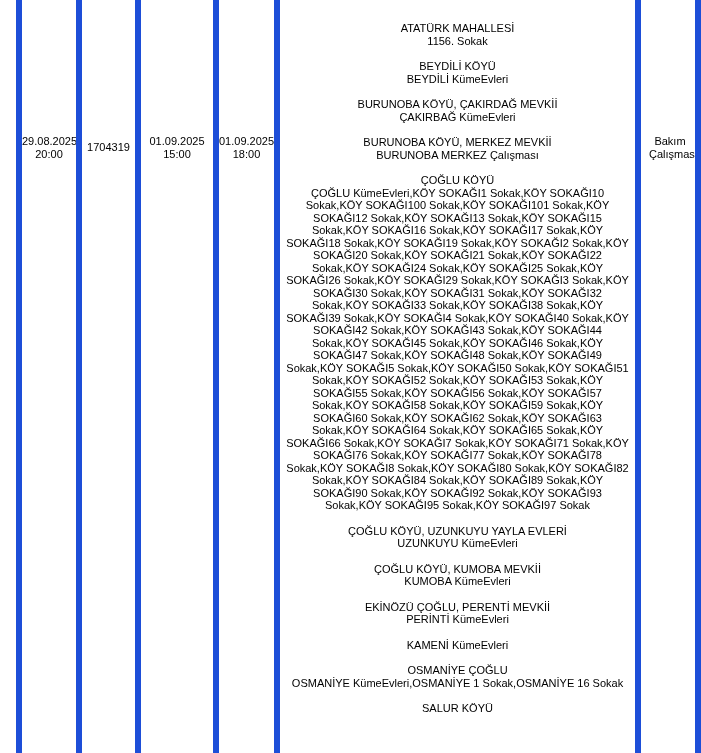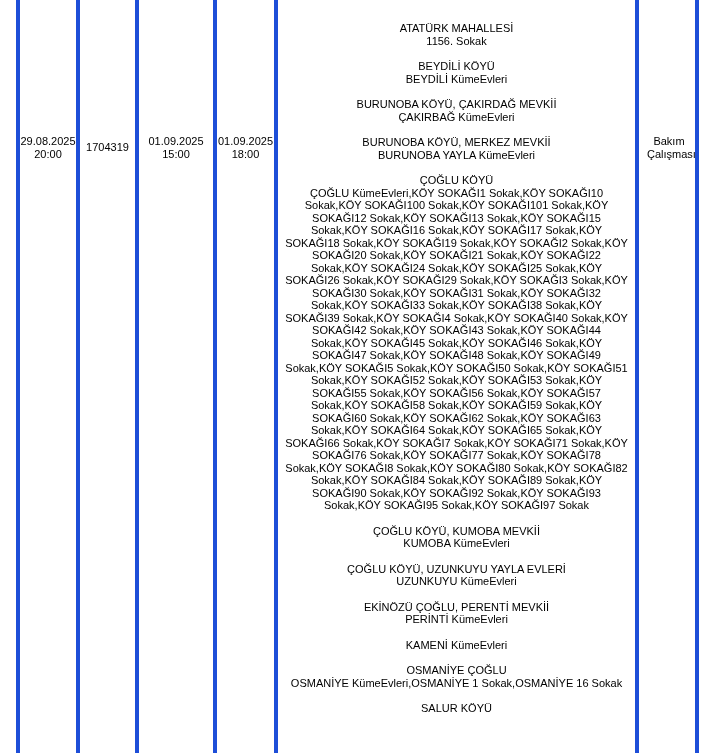--- a/index.html
+++ b/index.html
@@ -14,21 +14,21 @@
     color: #000000;
   }
   .outage-row {
     display: flex;
     width: 701px;
     height: 753px;
     background: #ffffff;
   }
   .cell {
     box-sizing: border-box;
-    border-left: 4px solid #1d4ed8;
+    border-left: 6px solid #1d4ed8;
     text-align: center;
     line-height: 12.5px;
     overflow: hidden;
   }
   .stub-left  { width: 16px; border-left: none; }
   .stub-right { width: 6px; }
   .col-announce { width: 60px; padding-top: 135px; white-space: pre-line; }
   .col-id       { width: 59px; padding-top: 141px; }
   .col-start    { width: 78px; padding-top: 135px; white-space: pre-line; }
   .col-end      { width: 61px; padding-top: 135px; white-space: pre-line; }
@@ -76,36 +76,36 @@
       <div class="loc-detail">BEYDİLİ KümeEvleri</div>
     </div>
 
     <div class="loc-section">
       <div class="loc-title">BURUNOBA KÖYÜ, ÇAKIRDAĞ MEVKİİ</div>
       <div class="loc-detail">ÇAKIRBAĞ KümeEvleri</div>
     </div>
 
     <div class="loc-section">
       <div class="loc-title">BURUNOBA KÖYÜ, MERKEZ MEVKİİ</div>
-      <div class="loc-detail">BURUNOBA YAYLA KümeEvleri</div>
+      <div class="loc-detail">BURUNOBA MERKEZ Çalışması</div>
     </div>
 
     <div class="loc-section">
       <div class="loc-title">ÇOĞLU KÖYÜ</div>
       <div class="loc-detail">ÇOĞLU KümeEvleri,KÖY SOKAĞI1 Sokak,KÖY SOKAĞI10 Sokak,KÖY SOKAĞI100 Sokak,KÖY SOKAĞI101 Sokak,KÖY SOKAĞI12 Sokak,KÖY SOKAĞI13 Sokak,KÖY SOKAĞI15 Sokak,KÖY SOKAĞI16 Sokak,KÖY SOKAĞI17 Sokak,KÖY SOKAĞI18 Sokak,KÖY SOKAĞI19 Sokak,KÖY SOKAĞI2 Sokak,KÖY SOKAĞI20 Sokak,KÖY SOKAĞI21 Sokak,KÖY SOKAĞI22 Sokak,KÖY SOKAĞI24 Sokak,KÖY SOKAĞI25 Sokak,KÖY SOKAĞI26 Sokak,KÖY SOKAĞI29 Sokak,KÖY SOKAĞI3 Sokak,KÖY SOKAĞI30 Sokak,KÖY SOKAĞI31 Sokak,KÖY SOKAĞI32 Sokak,KÖY SOKAĞI33 Sokak,KÖY SOKAĞI38 Sokak,KÖY SOKAĞI39 Sokak,KÖY SOKAĞI4 Sokak,KÖY SOKAĞI40 Sokak,KÖY SOKAĞI42 Sokak,KÖY SOKAĞI43 Sokak,KÖY SOKAĞI44 Sokak,KÖY SOKAĞI45 Sokak,KÖY SOKAĞI46 Sokak,KÖY SOKAĞI47 Sokak,KÖY SOKAĞI48 Sokak,KÖY SOKAĞI49 Sokak,KÖY SOKAĞI5 Sokak,KÖY SOKAĞI50 Sokak,KÖY SOKAĞI51 Sokak,KÖY SOKAĞI52 Sokak,KÖY SOKAĞI53 Sokak,KÖY SOKAĞI55 Sokak,KÖY SOKAĞI56 Sokak,KÖY SOKAĞI57 Sokak,KÖY SOKAĞI58 Sokak,KÖY SOKAĞI59 Sokak,KÖY SOKAĞI60 Sokak,KÖY SOKAĞI62 Sokak,KÖY SOKAĞI63 Sokak,KÖY SOKAĞI64 Sokak,KÖY SOKAĞI65 Sokak,KÖY SOKAĞI66 Sokak,KÖY SOKAĞI7 Sokak,KÖY SOKAĞI71 Sokak,KÖY SOKAĞI76 Sokak,KÖY SOKAĞI77 Sokak,KÖY SOKAĞI78 Sokak,KÖY SOKAĞI8 Sokak,KÖY SOKAĞI80 Sokak,KÖY SOKAĞI82 Sokak,KÖY SOKAĞI84 Sokak,KÖY SOKAĞI89 Sokak,KÖY SOKAĞI90 Sokak,KÖY SOKAĞI92 Sokak,KÖY SOKAĞI93 Sokak,KÖY SOKAĞI95 Sokak,KÖY SOKAĞI97 Sokak</div>
     </div>
 
     <div class="loc-section">
-      <div class="loc-title">ÇOĞLU KÖYÜ, KUMOBA MEVKİİ</div>
-      <div class="loc-detail">KUMOBA KümeEvleri</div>
+      <div class="loc-title">ÇOĞLU KÖYÜ, UZUNKUYU YAYLA EVLERİ</div>
+      <div class="loc-detail">UZUNKUYU KümeEvleri</div>
     </div>
 
     <div class="loc-section">
-      <div class="loc-title">ÇOĞLU KÖYÜ, UZUNKUYU YAYLA EVLERİ</div>
-      <div class="loc-detail">UZUNKUYU KümeEvleri</div>
+      <div class="loc-title">ÇOĞLU KÖYÜ, KUMOBA MEVKİİ</div>
+      <div class="loc-detail">KUMOBA KümeEvleri</div>
     </div>
 
 
     <div class="loc-section">
       <div class="loc-title">EKİNÖZÜ ÇOĞLU, PERENTİ MEVKİİ</div>
       <div class="loc-detail">PERİNTİ KümeEvleri</div>
     </div>
 
     <div class="loc-section">
       <div class="loc-detail">KAMENİ KümeEvleri</div>

